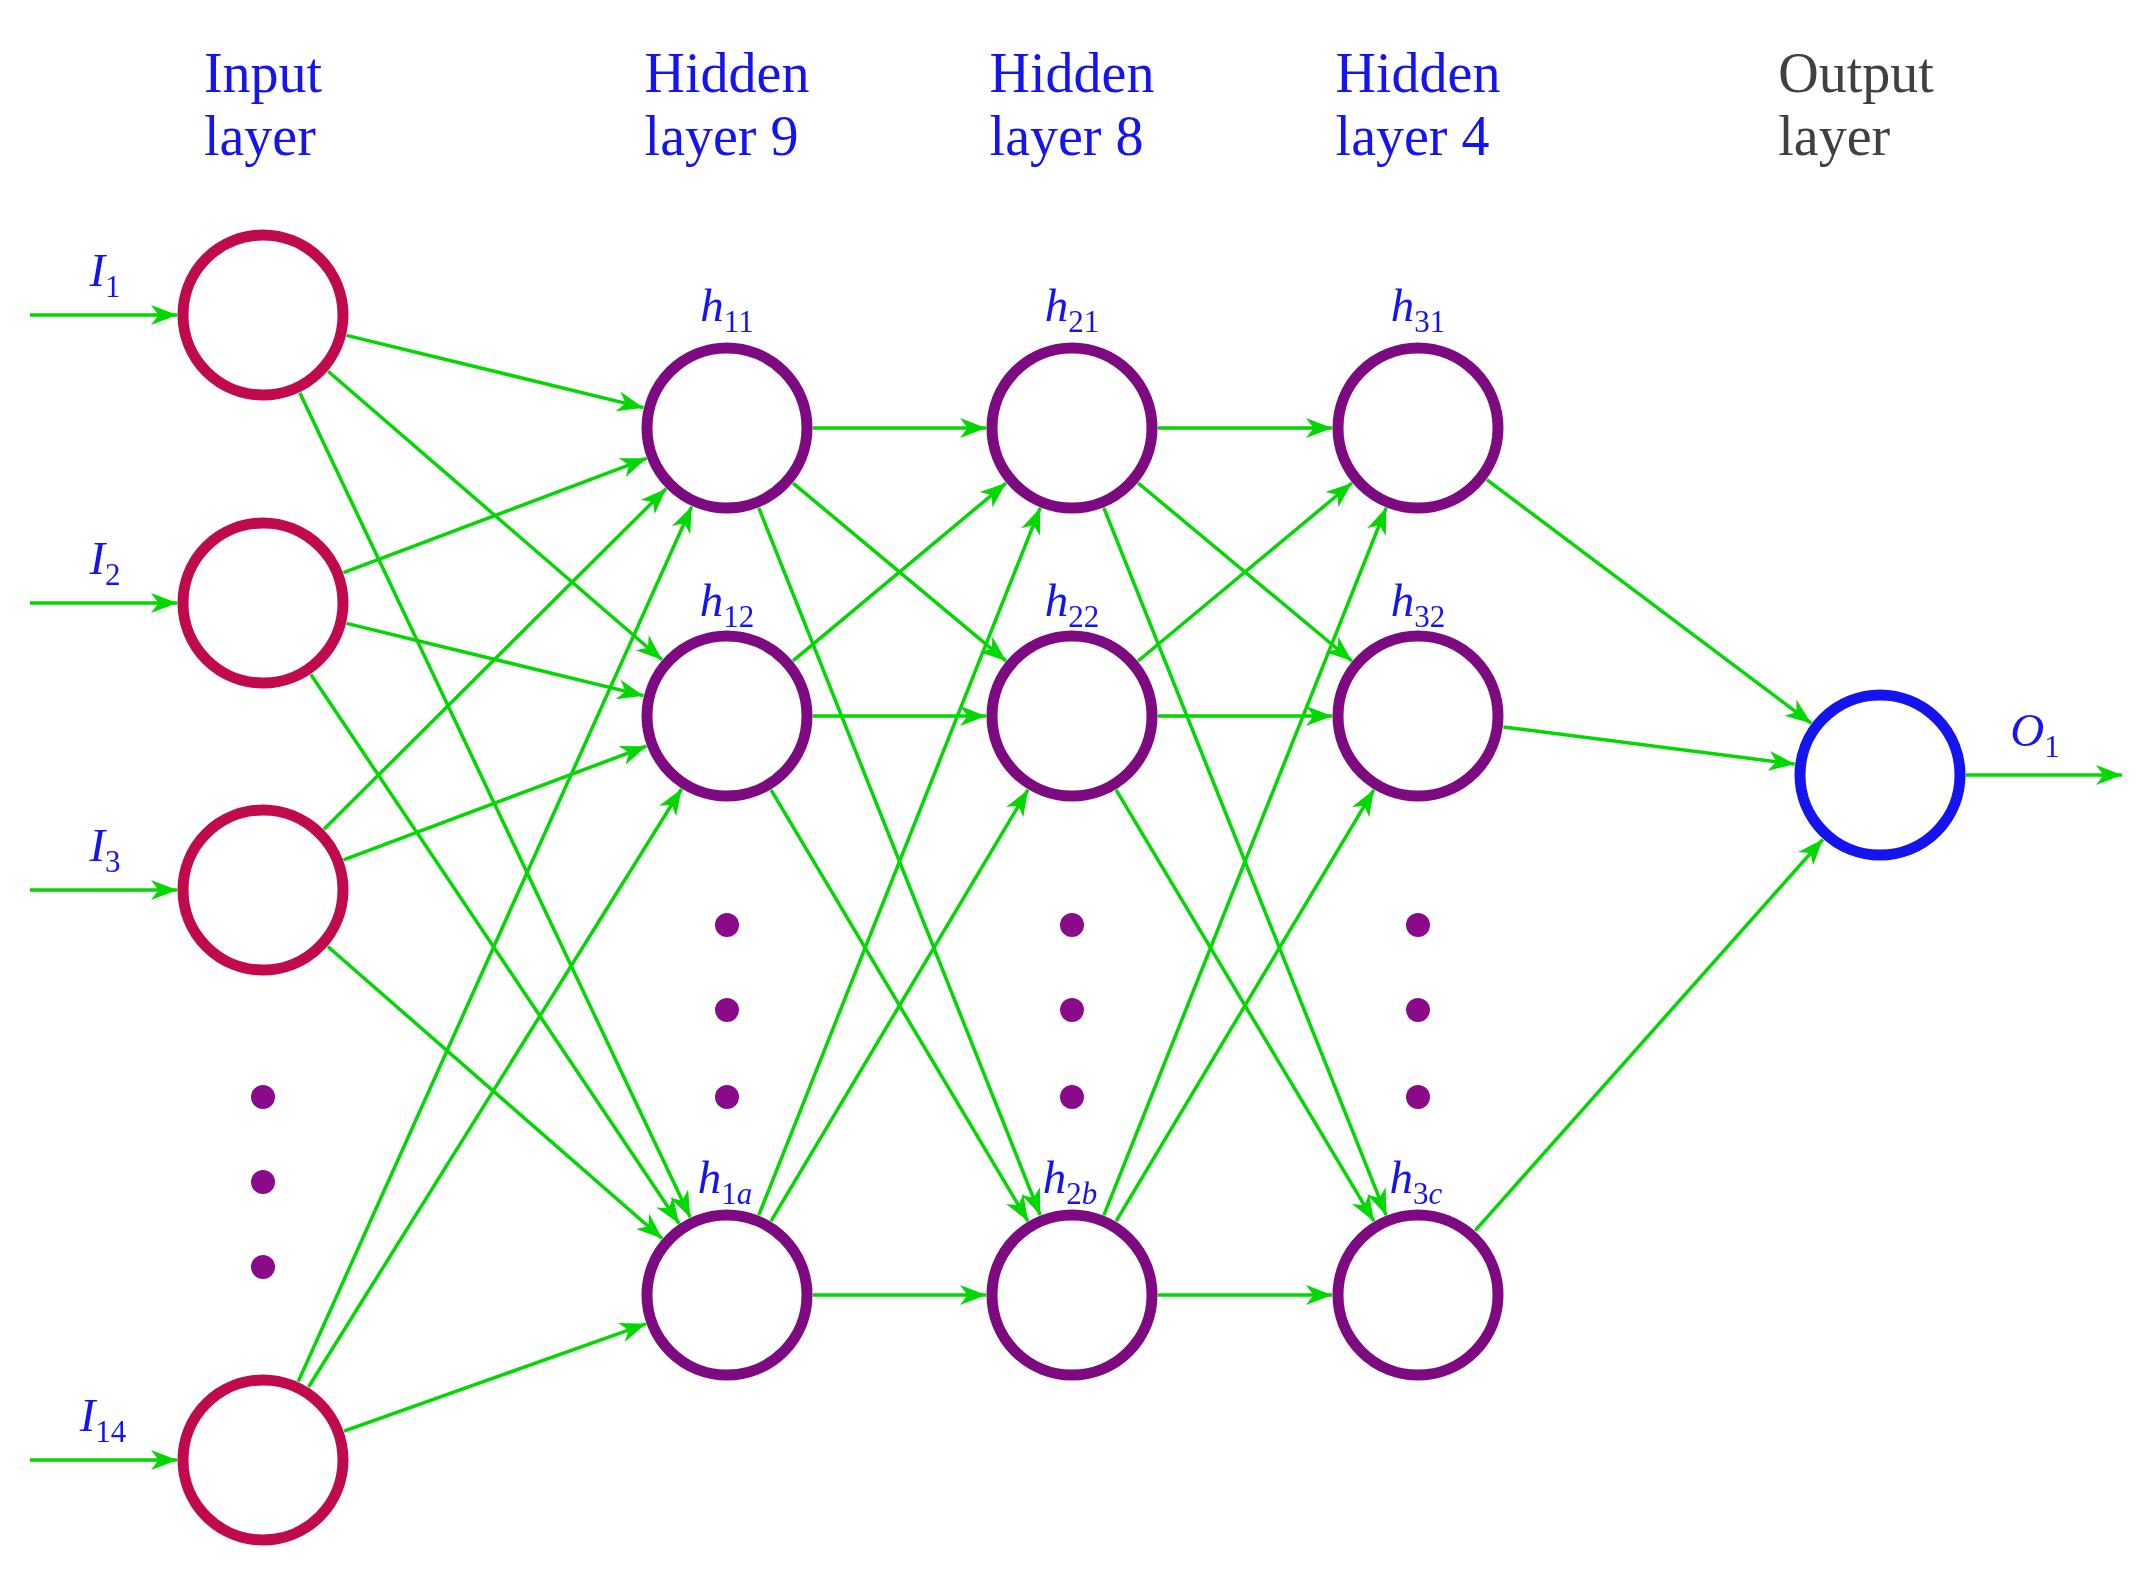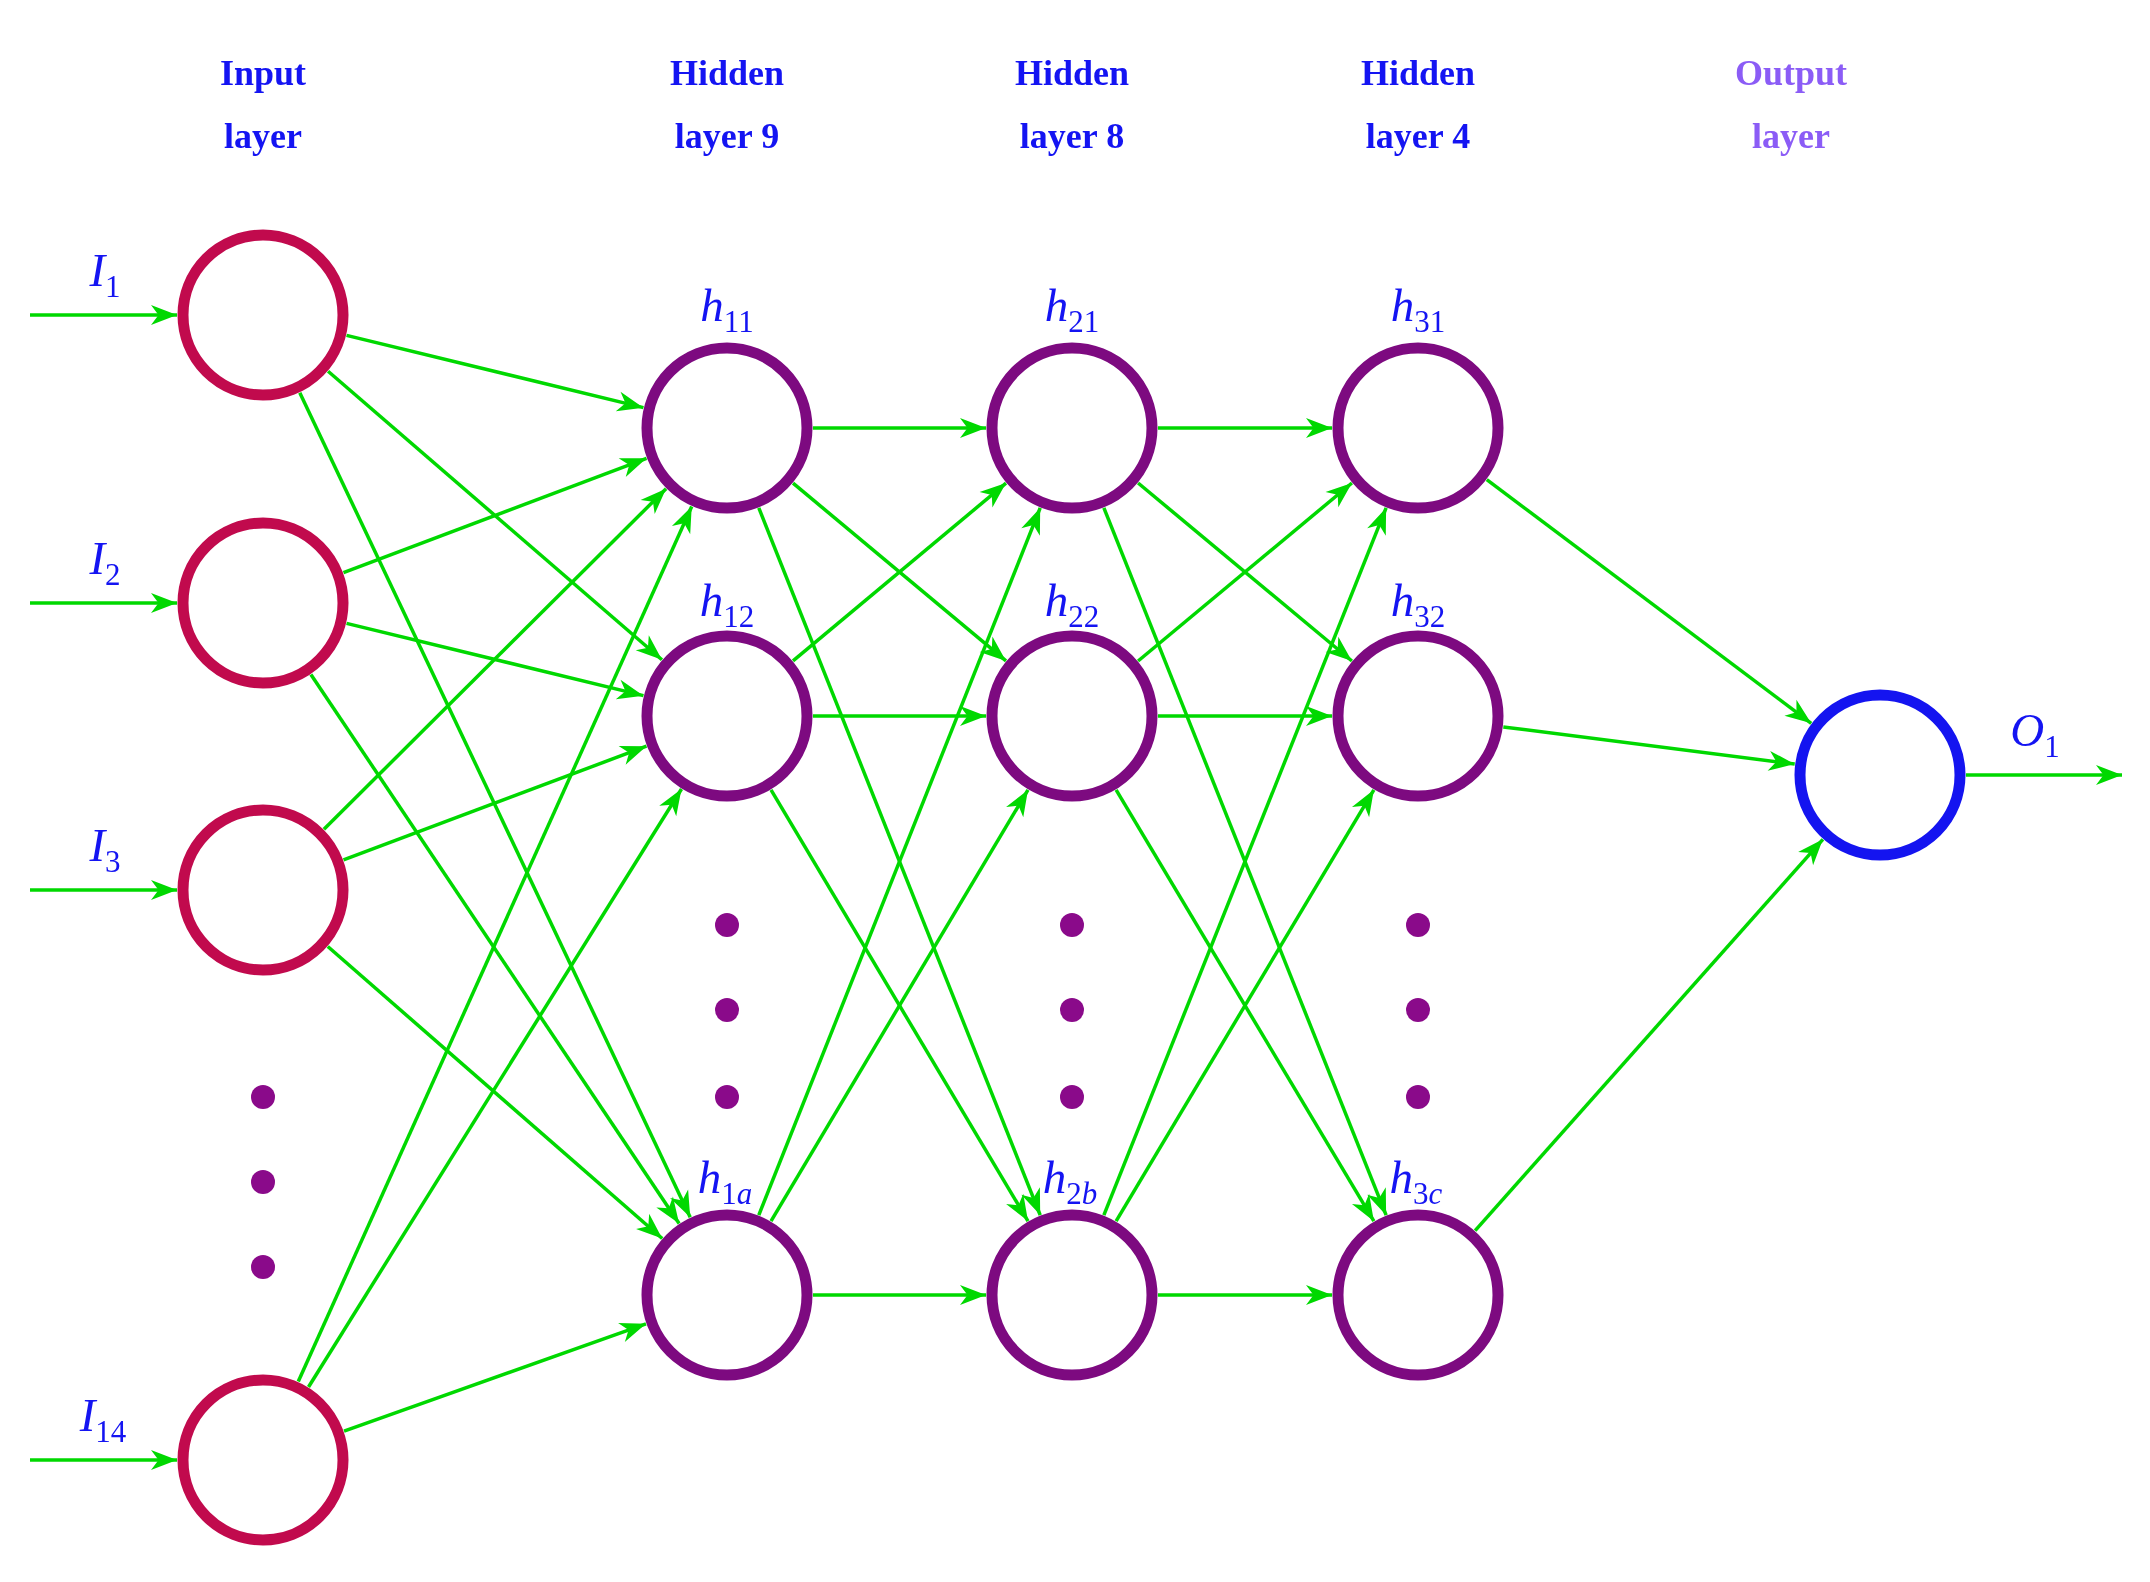--- a/index.html
+++ b/index.html
@@ -9,26 +9,24 @@
     height: 1582px;
     background: #ffffff;
     overflow: hidden;
     font-family: "Liberation Serif", serif;
   }
   #net-svg { position: absolute; left: 0; top: 0; }
   .layer-header {
     position: absolute;
     top: 42px;
     transform: translateX(-50%);
-    text-align: center;
     font-family: "Liberation Serif", serif;
-    font-size: 36px;
+    font-size: 56px;
     line-height: 63px;
     white-space: nowrap;
-    font-weight: bold;
   }
   .layer-header .hl { display: block; }
 </style>
 </head>
 <body>
 
 <div class="canvas">
   <svg id="net-svg" width="2150" height="1582" viewBox="0 0 2150 1582">
       <defs>
         <marker id="ah" viewBox="0 0 28 22" refX="27" refY="11" markerWidth="28" markerHeight="22" markerUnits="userSpaceOnUse" orient="auto">
@@ -133,18 +131,18 @@
       <span class="hl">layer 9</span>
     </div>
     <div class="layer-header" style="left: 1072px; color: rgb(20, 20, 242);">
       <span class="hl">Hidden</span>
       <span class="hl">layer 8</span>
     </div>
     <div class="layer-header" style="left: 1418px; color: rgb(20, 20, 242);">
       <span class="hl">Hidden</span>
       <span class="hl">layer 4</span>
     </div>
-    <div class="layer-header" style="left: 1791px; color: #8b5cf6;">
+    <div class="layer-header" style="left: 1856px; color: #404040;">
       <span class="hl">Output</span>
       <span class="hl">layer</span>
     </div>
   </div>
 </div>
 
 </body></html>

